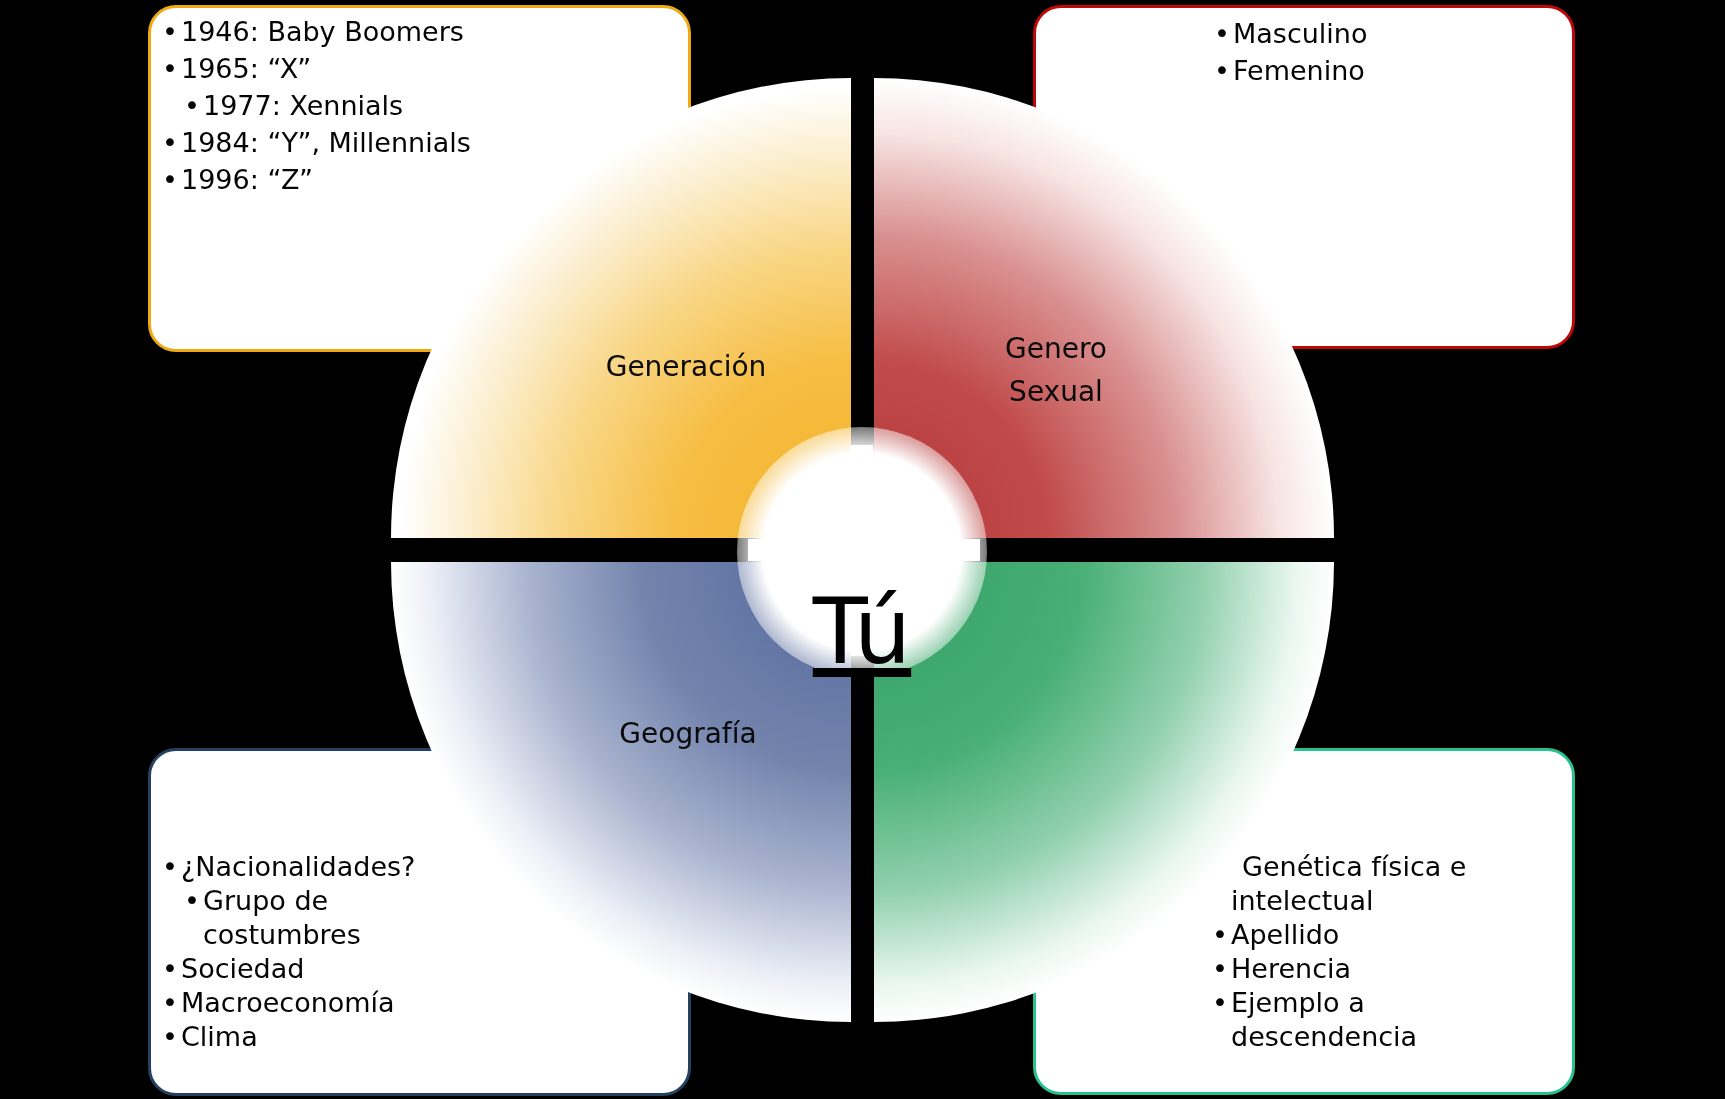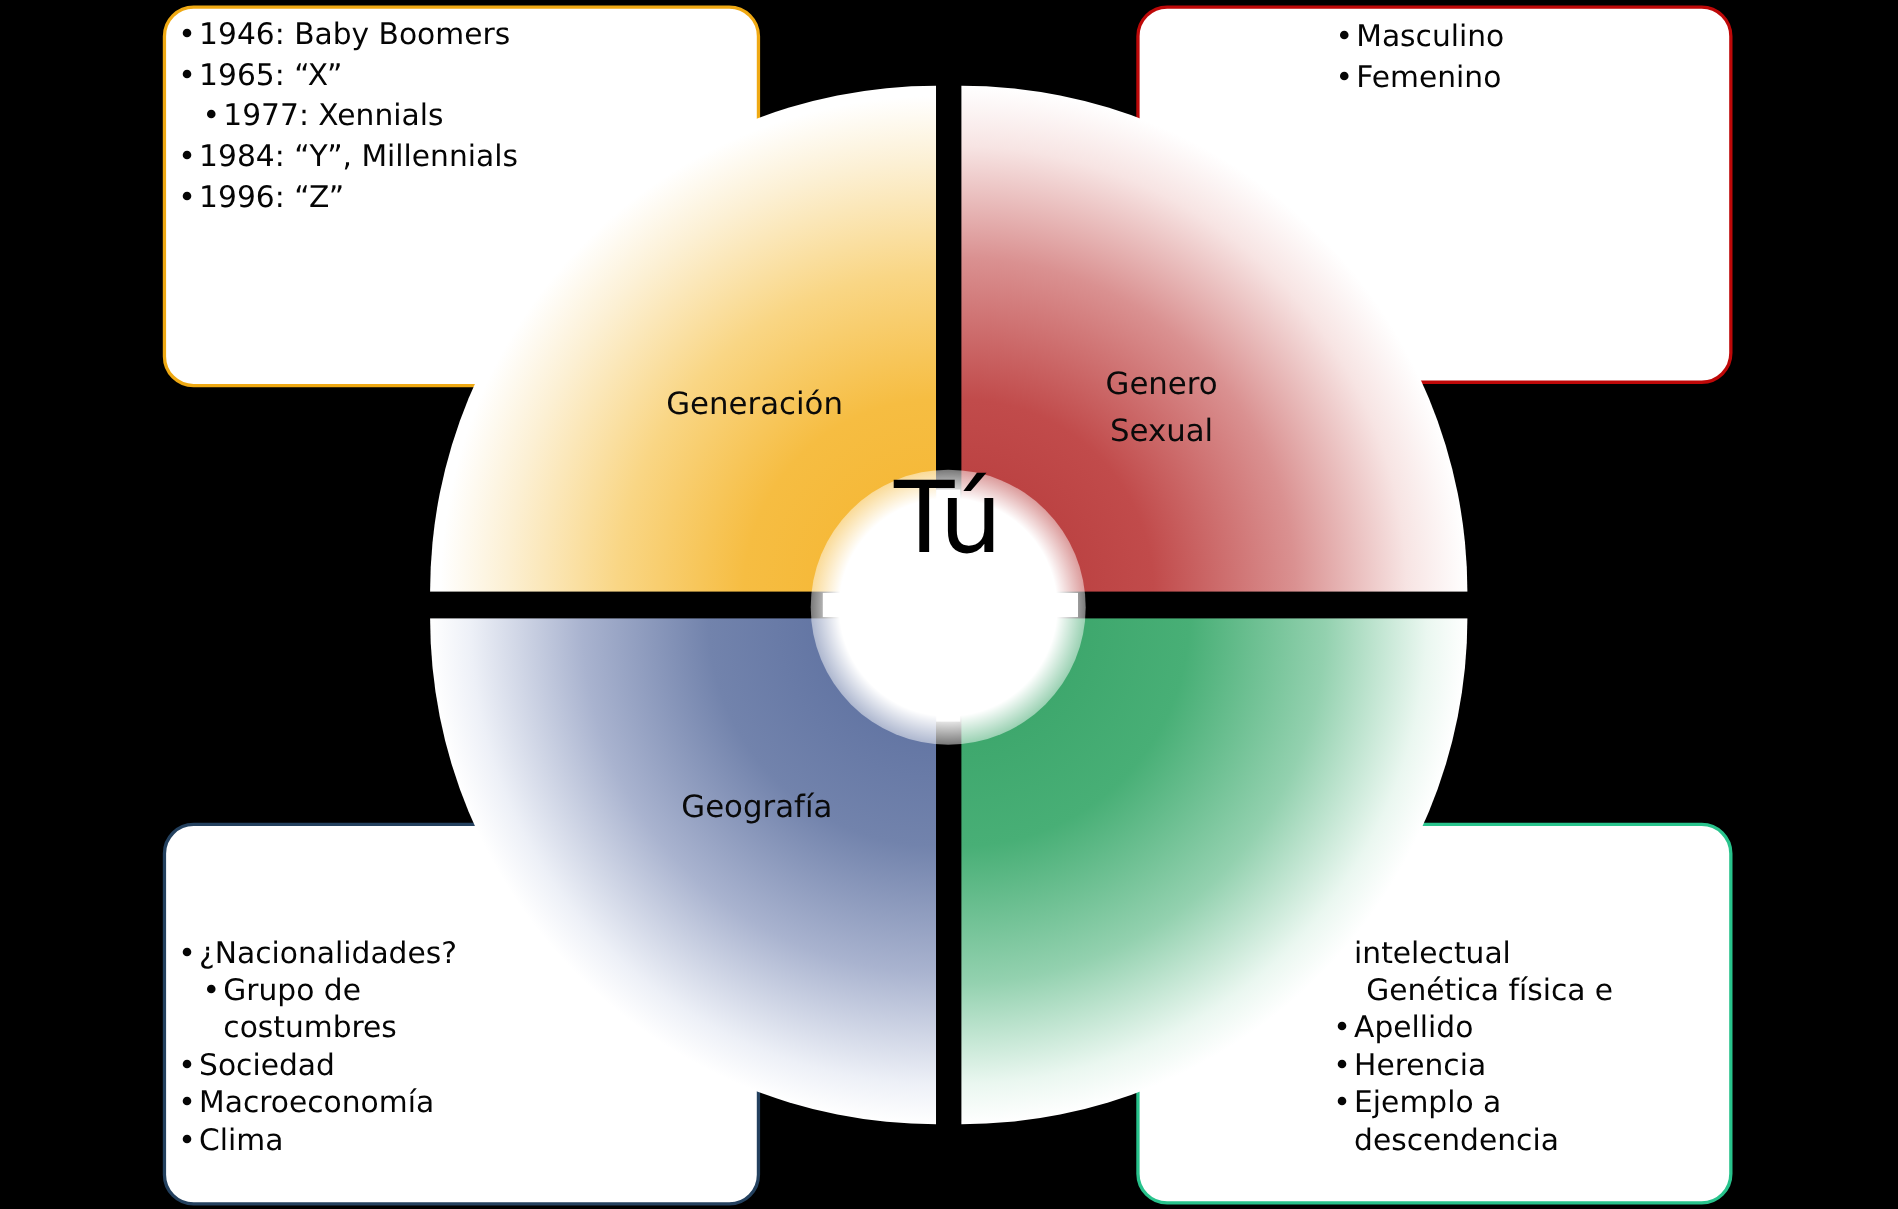--- a/index.html
+++ b/index.html
@@ -36,22 +36,23 @@
   .bar.h{left:366px;top:538px;width:988px;height:24px;}
   
   .connector{position:absolute;background:#fff;z-index:4;}
   .connector.top{left:851px;top:445px;width:22px;height:19px;}
   .connector.bottom{left:851px;top:637px;width:22px;height:19px;}
   .connector.left{left:748px;top:539px;width:21px;height:22px;}
   .connector.right{left:959px;top:539px;width:21px;height:22px;}
   
   .hub{
     position:absolute;left:737px;top:427px;width:250px;height:250px;z-index:5;
-    border-radius:50%;display:flex;align-items:flex-start;justify-content:center;
+    border-radius:50%;display:flex;align-items:flex-end;justify-content:center;
     background:radial-gradient(circle,#FFFFFF 0%,#FFFFFF 56%,rgba(255,255,255,0) 84%);
+    text-decoration:underline;
   }
   .hub .you{font-size:90px;line-height:90px;color:#000;}
   
   .qlabel{
     position:absolute;z-index:6;transform:translateX(-50%);
     font-size:28px;line-height:43px;text-align:center;white-space:nowrap;color:#0a0a0a;
   }
   .qlabel.generacion{left:686px;top:345px;}
   .qlabel.genero{left:1056px;top:327px;}
   .qlabel.geografia{left:688px;top:712px;}
@@ -158,27 +159,27 @@
       <span class="dot">•</span>
       <span class="txt">Macroeconomía</span>
     </div>
     <div class="row">
       <span class="dot">•</span>
       <span class="txt">Clima</span>
     </div>
   </div>
 
   <div class="list br">
+    <div class="row shift">
+      <span class="dot hidden">•</span>
+      <span class="txt">Genética física e</span>
+    </div>
     <div class="row">
       <span class="dot hidden">•</span>
       <span class="txt">intelectual</span>
-    </div>
-    <div class="row shift">
-      <span class="dot hidden">•</span>
-      <span class="txt">Genética física e</span>
     </div>
     <div class="row">
       <span class="dot">•</span>
       <span class="txt">Apellido</span>
     </div>
     <div class="row">
       <span class="dot">•</span>
       <span class="txt">Herencia</span>
     </div>
     <div class="row">

